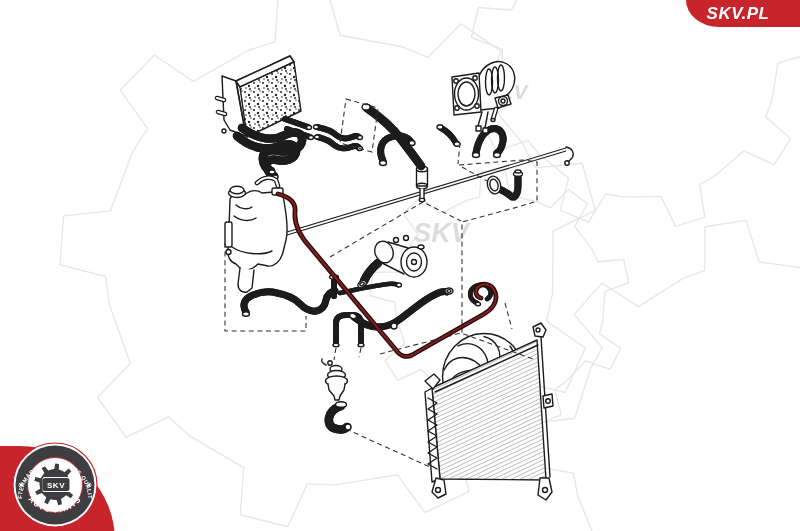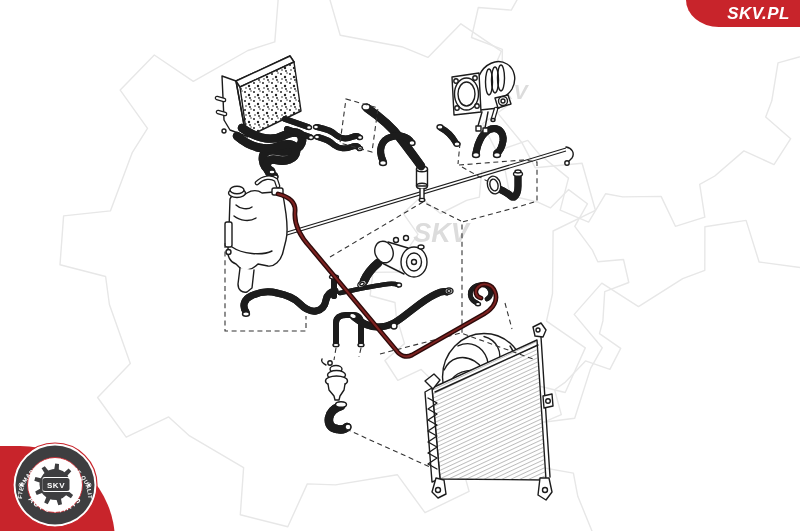--- a/index.html
+++ b/index.html
@@ -22,21 +22,21 @@
   .dash{stroke:#333;stroke-width:1.1;fill:none;stroke-dasharray:5 3.6;}
   
   .wm{stroke:var(--watermark_gray,#e7e7e7);stroke-width:1.4;fill:none;stroke-linejoin:round;}
   .wmtext{fill:#dcdcdc;font-style:italic;font-weight:bold;}
   
   .hoseO{stroke:var(--hose_outline,#2d0a0a);stroke-width:4.8;fill:none;stroke-linecap:round;stroke-linejoin:round;}
   .hoseI{stroke:var(--hose_core,#7d2220);stroke-width:2;fill:none;stroke-linecap:round;stroke-linejoin:round;}
   
   .banner{position:absolute;top:0;right:0;width:114px;height:27px;
           background:var(--brand_red,#c8242b);border-bottom-left-radius:34px 28px;
-          display:flex;align-items:center;justify-content:flex-end;padding-right:10px;box-sizing:border-box;}
+          display:flex;align-items:center;justify-content:center;padding-right:10px;box-sizing:border-box;}
   .banner span{color:#fff;font-weight:bold;font-style:italic;font-size:17px;letter-spacing:.5px;}
   .badge-dark{fill:var(--badge_ring,#3e3e40);}
   .badge-arc{fill:#fff;font-weight:bold;}
 </style>
 </head>
 <body>
 
 <div id="stage">
 <svg width="800" height="531" viewBox="0 0 800 531">
   <defs>

